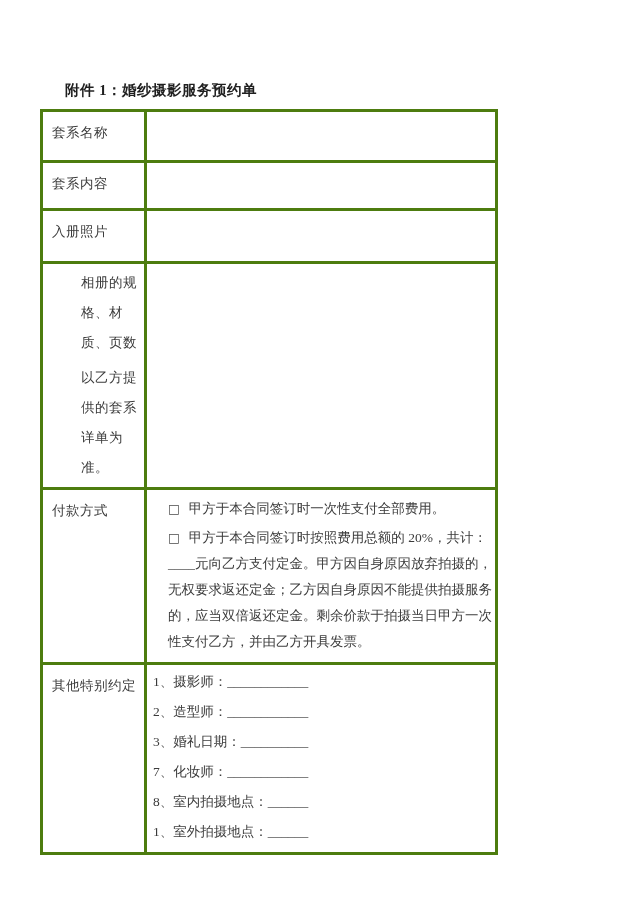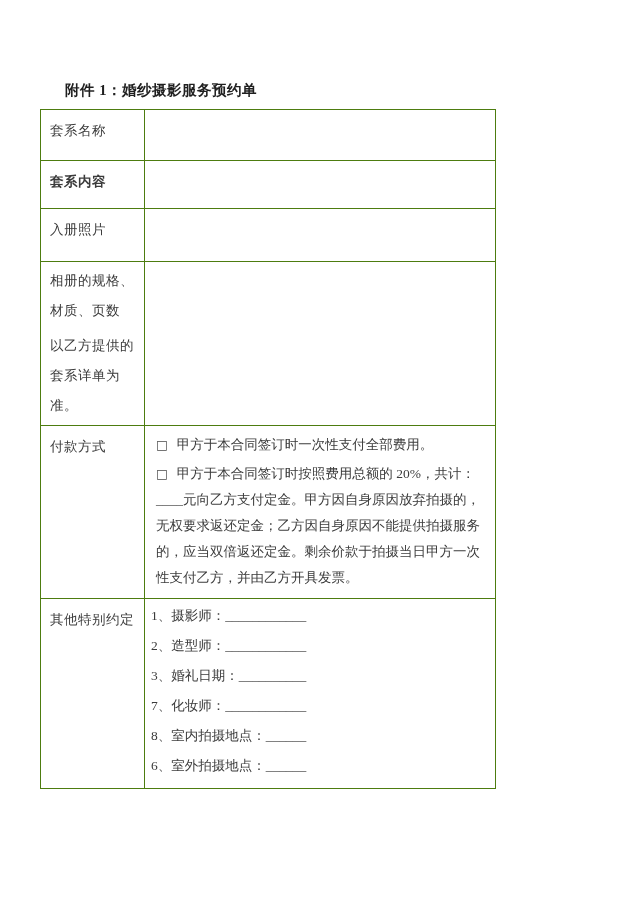--- a/index.html
+++ b/index.html
@@ -18,45 +18,45 @@
     color:#1f1f1f;
     margin:0 0 9px 25px;
     letter-spacing:0.5px;
   }
   table.form {
     border-collapse:collapse;
     width:455px;
     table-layout:fixed;
   }
   table.form td {
-    border:1px solid #4d7c0f;
+    border:3px solid #4d7c0f;
     vertical-align:top;
     font-size:13.5px;
     line-height:22px;
     overflow-wrap:break-word;
   }
   td.label-cell {
     width:104px;
     padding:10px 2px 4px 9px;
     letter-spacing:0.5px;
   }
   td.value-cell {
     width:351px;
     padding:4px 4px 4px 6px;
   }
-  tr.r1 { height:51px; } tr.r2 { height:48px;font-weight:bold; }
+  tr.r1 { height:51px; } tr.r2 { height:48px; }
   tr.r3 { height:53px; } tr.r4 { height:48px; }
   tr.r5 { height:117px; } tr.r6 { height:48px; }
   tr.r7 { height:168px; } tr.r8 { height:190px; }
   .label-multiline { padding-top:4px !important; }
-  .label-multiline .para { line-height:30px; }
+  .label-multiline .para { line-height:30px;margin-left:29px; }
   .label-multiline .para + .para { margin-top:5px; }
   .total-line { padding-top:20px !important; }
   .pay-cell { padding-top:6px !important; padding-right:3px !important; }
-  .pay-cell p { line-height:26px; margin:0 0 3px 5px; }
+  .pay-cell p { line-height:26px; margin:0 0 3px 15px; }
   .checkbox {
     display:inline-block;
     margin-right:9px;
     font-family:"DejaVu Sans",sans-serif;
     font-size:12.5px;
     color:#4a4a4a;
   }
   .agree-cell { padding-top:2px !important;font-family:Liberation Serif, serif; }
   .agree-cell .agree-item { line-height:30px; }
   .blank-text { letter-spacing:0; }
@@ -97,19 +97,19 @@
       </td>
     </tr>
     <tr class="r8">
       <td class="label-cell">其他特别约定</td>
       <td class="value-cell agree-cell">
         <div class="agree-item">1、摄影师：____________</div>
         <div class="agree-item">2、造型师：____________</div>
         <div class="agree-item">3、婚礼日期：__________</div>
         <div class="agree-item">7、化妆师：____________</div>
         <div class="agree-item">8、室内拍摄地点：______</div>
-        <div class="agree-item">6、室外拍摄地点：______</div>
+        <div class="agree-item">1、室外拍摄地点：______</div>
       </td>
     </tr>
   </tbody>
     </table>
 
 </div>
 
 </body></html>

